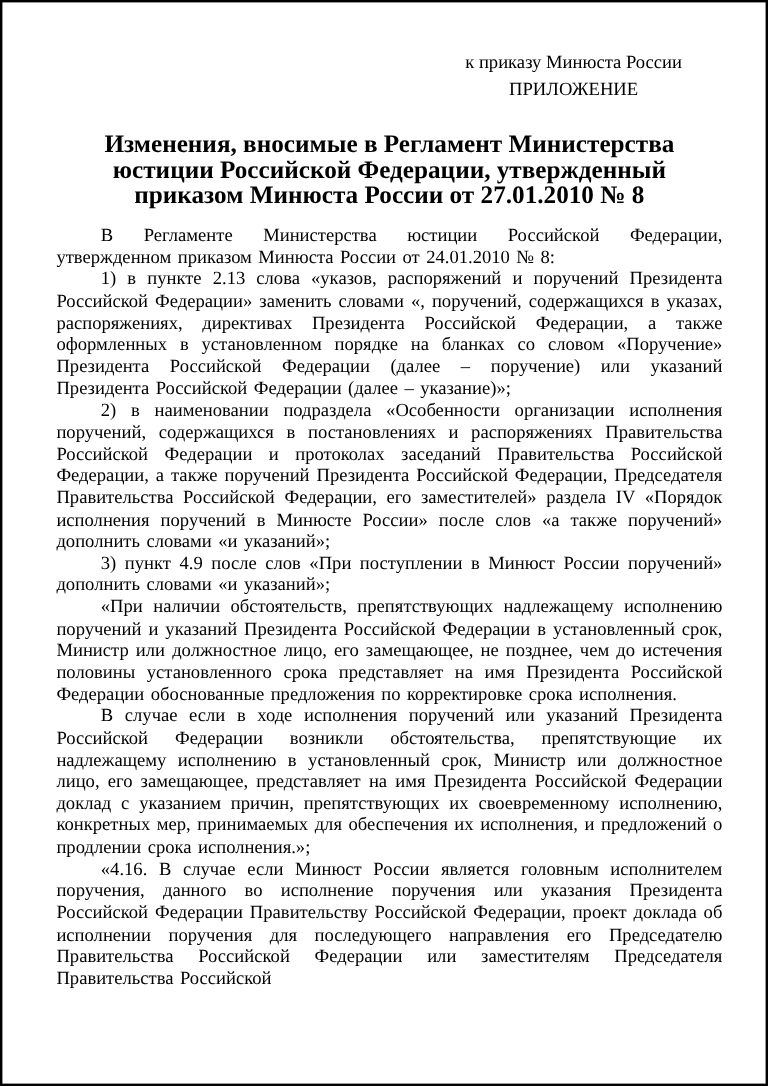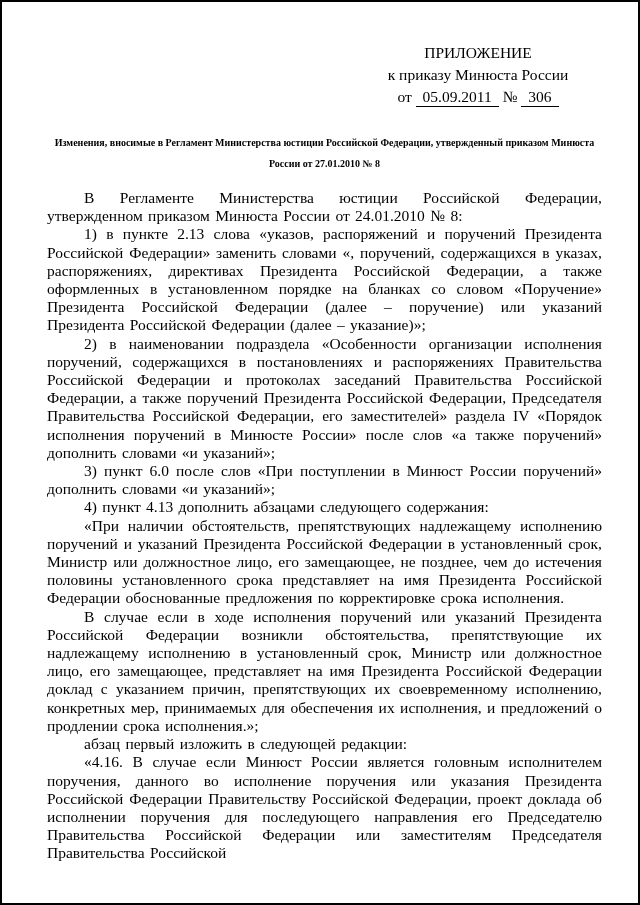--- a/index.html
+++ b/index.html
@@ -29,54 +29,46 @@
     white-space: nowrap;
   }
   .blank {
     display: inline-block;
     border-bottom: 1.5px solid #000;
     padding: 0 7px;
     line-height: 18px;
   }
   .doc-title {
     font-weight: bold;
-    font-size: 10px;
+    font-size: 21px;
     text-align: center;
     line-height: 21px;
     margin: 0 0 15px 0;
   }
   .para {
     margin: 0;
     text-align: justify;
     text-indent: 37px;
     line-height: 18.2px;
     word-spacing: 1.5px;
   }
 </style>
 </head>
 <body>
 
 <div class="page">
 
   <div class="approval-block">
+    <div>к приказу Минюста России</div>
     <div>ПРИЛОЖЕНИЕ</div>
-    <div>к приказу Минюста России</div>
-    <div>
-      <span>от</span>
-      <span class="blank">05.09.2011</span>
-      <span>№</span>
-      <span class="blank">306</span>
-    </div>
   </div>
 
   <h1 class="doc-title">Изменения, вносимые в Регламент Министерства юстиции Российской Федерации, утвержденный приказом Минюста России от 27.01.2010 № 8</h1>
 
   <p class="para">В Регламенте Министерства юстиции Российской Федерации, утвержденном приказом  Минюста России от 24.01.2010 № 8:</p>
   <p class="para">1) в пункте 2.13 слова «указов, распоряжений и поручений Президента Российской Федерации» заменить словами «, поручений, содержащихся в указах, распоряжениях, директивах Президента Российской Федерации, а также оформленных  в установленном порядке на бланках со словом «Поручение» Президента Российской Федерации (далее – поручение) или указаний Президента Российской Федерации (далее – указание)»;</p>
   <p class="para">2) в наименовании подраздела «Особенности организации исполнения поручений, содержащихся в постановлениях и распоряжениях Правительства Российской Федерации и протоколах заседаний Правительства Российской Федерации, а также поручений Президента Российской Федерации, Председателя Правительства Российской Федерации, его заместителей» раздела IV «Порядок исполнения поручений в Минюсте России» после слов «а также поручений» дополнить словами «и указаний»;</p>
-  <p class="para">3) пункт 6.0 после слов «При поступлении в Минюст России поручений» дополнить словами «и указаний»;</p>
-  <p class="para">4) пункт 4.13 дополнить абзацами следующего содержания:</p>
+  <p class="para">3) пункт 4.9 после слов «При поступлении в Минюст России поручений» дополнить словами «и указаний»;</p>
   <p class="para">«При наличии обстоятельств, препятствующих надлежащему исполнению поручений  и указаний Президента Российской Федерации в установленный срок, Министр или должностное лицо, его замещающее, не позднее, чем до истечения половины установленного срока представляет на имя Президента Российской Федерации обоснованные предложения по корректировке срока исполнения.</p>
   <p class="para">В случае если в ходе исполнения поручений или указаний Президента Российской Федерации возникли обстоятельства, препятствующие их надлежащему исполнению в установленный срок, Министр или должностное лицо, его замещающее, представляет на имя Президента Российской Федерации доклад с указанием причин, препятствующих их своевременному исполнению, конкретных мер, принимаемых для обеспечения их исполнения, и предложений о продлении срока исполнения.»;</p>
-  <p class="para">абзац первый изложить в следующей редакции:</p>
   <p class="para">«4.16. В случае если Минюст России является головным исполнителем поручения, данного во исполнение поручения или указания Президента Российской Федерации Правительству Российской Федерации, проект доклада об исполнении поручения для последующего направления его Председателю Правительства Российской Федерации или заместителям Председателя Правительства Российской</p>
 
 </div>
 
 </body></html>

